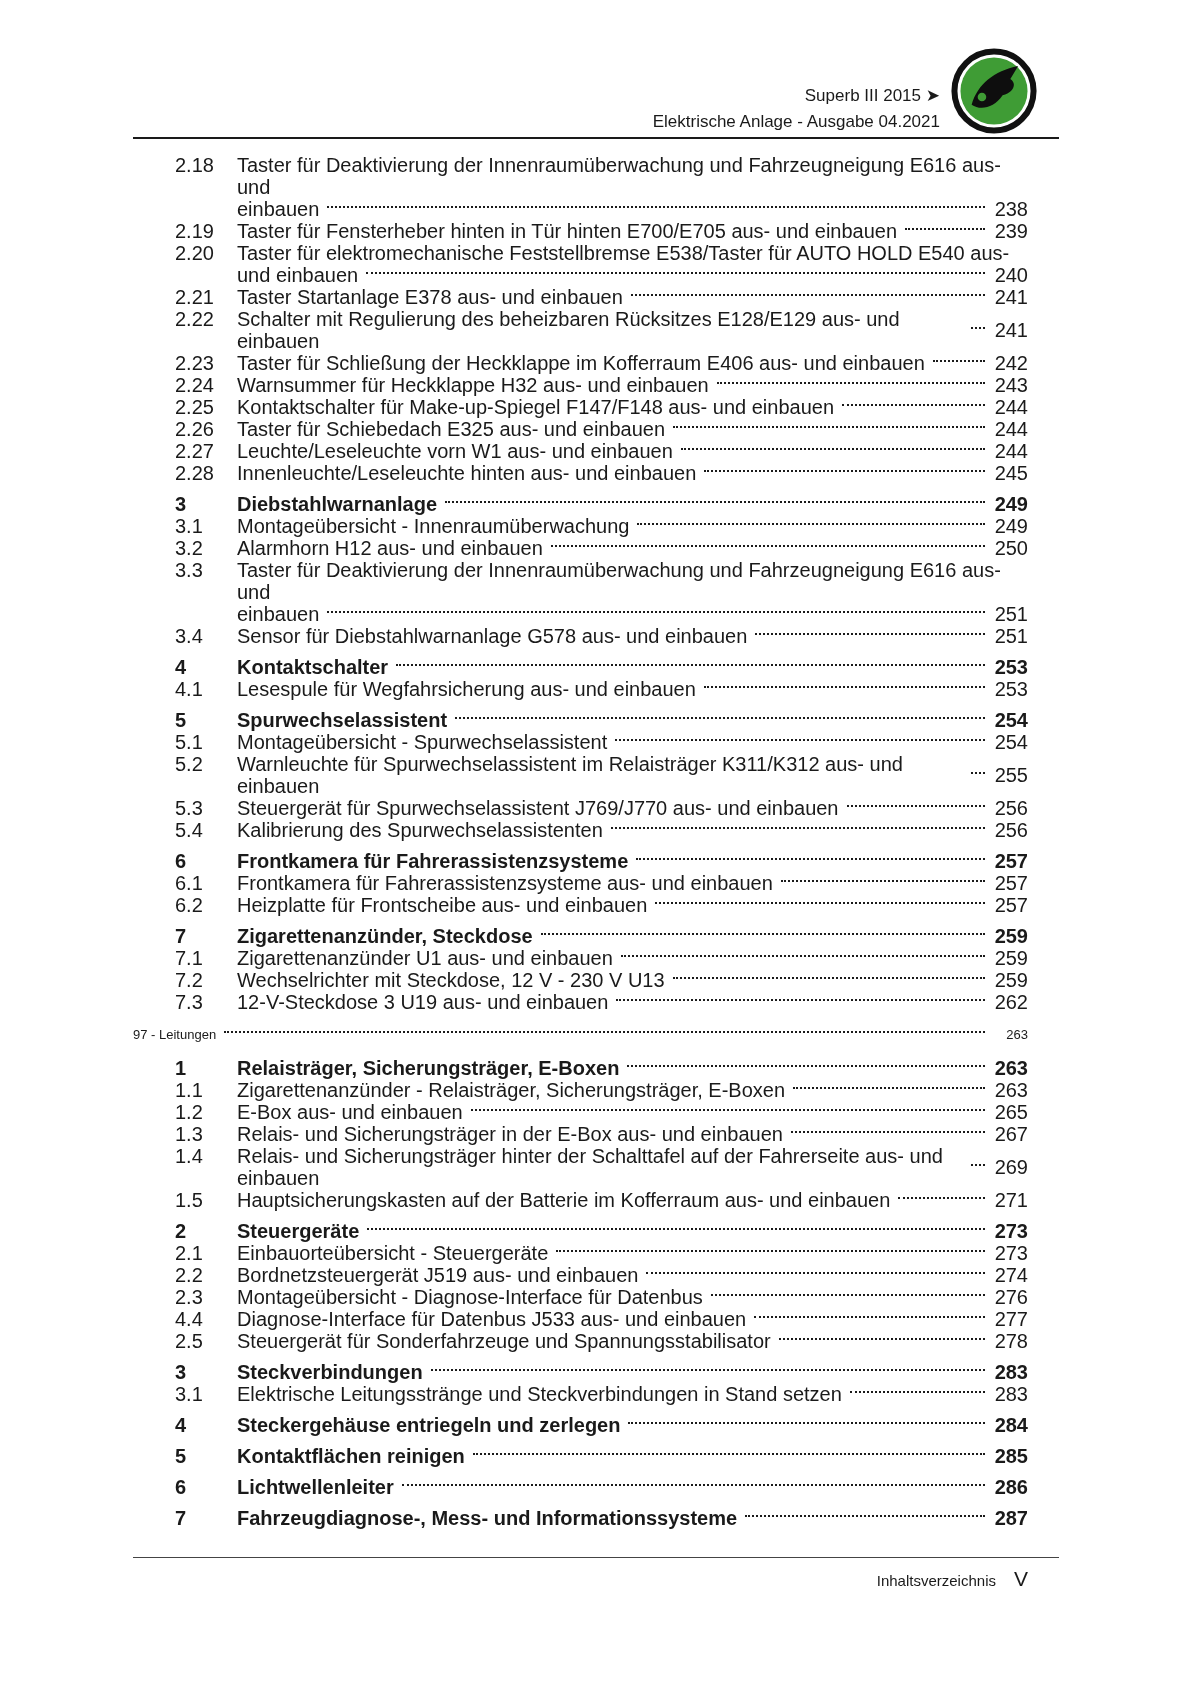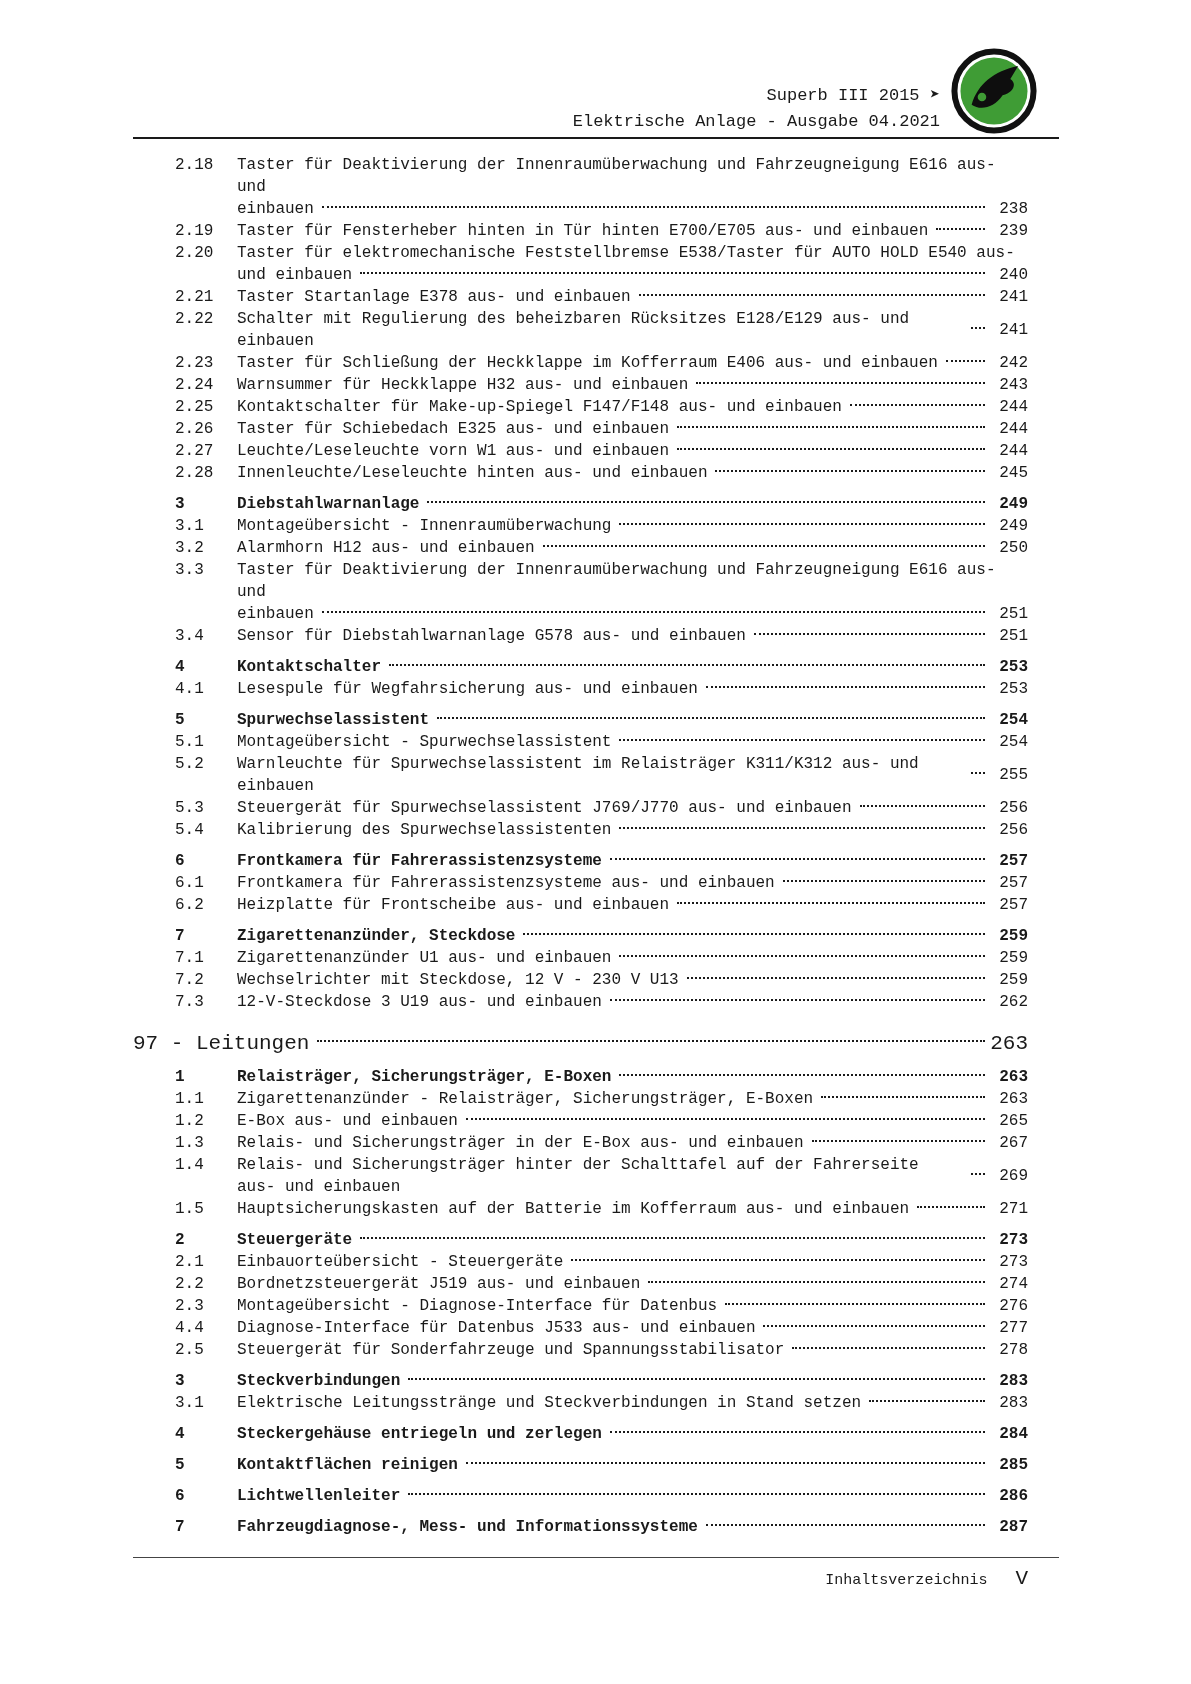--- a/index.html
+++ b/index.html
@@ -3,21 +3,21 @@
 <meta charset="utf-8">
 <style>
   * { box-sizing: border-box; }
   html, body { margin: 0; padding: 0; background: #e8e8e8; }
   .page {
     position: relative;
     width: 1191px;
     height: 1684px;
     margin: 0 auto;
     background: #ffffff;
-    font-family: Liberation Mono, monospace;
+    font-family: Liberation Sans, sans-serif;
     color: #1a1a1a;
     overflow: hidden;
   }
   
   .header-text {
     position: absolute;
     top: 83px;
     right: 251px;
     text-align: right;
     font-size: 17px;
@@ -40,23 +40,23 @@
     height: 86px;
   }
   .logo svg { width: 100%; height: 100%; display: block; }
   
   .toc {
     position: absolute;
     top: 154px;
     left: 133px;
     width: 895px;
   }
-  .row { display: flex; font-size: 16px; line-height: 22px; }
+  .row { display: flex; font-size: 20px; line-height: 22px; }
   .row.section { font-weight: 700; margin-top: 9px; }
-  .row.chapter { font-size: 21px; line-height: 27px; margin-top: 17px; margin-bottom: 7px; }
+  .row.chapter { font-size: 13px; line-height: 27px; margin-top: 8px; margin-bottom: 7px; }
   .num { flex: none; width: 104px; padding-left: 42px; }
   .body { flex: 1; min-width: 0; }
   .line { display: flex; align-items: center; }
   .title { flex: 0 1 auto; }
   .leader {
     flex: 1 1 auto;
     min-width: 14px;
     margin: 0 5px 4px 8px;
     border-bottom: 2px dotted #1a1a1a;
   }
@@ -70,21 +70,21 @@
     width: 926px;
     height: 1px;
     background: #444;
   }
   .footer {
     position: absolute;
     top: 1567px;
     right: 163px;
     display: flex;
     align-items: baseline;
-    gap: 28px;
+    gap: 18px;
     font-size: 15px;
   }
   .footer .pgnum { font-size: 21px; }
 </style>
 </head>
 <body>
 
 <div class="page">
 
   <div class="header-text">

